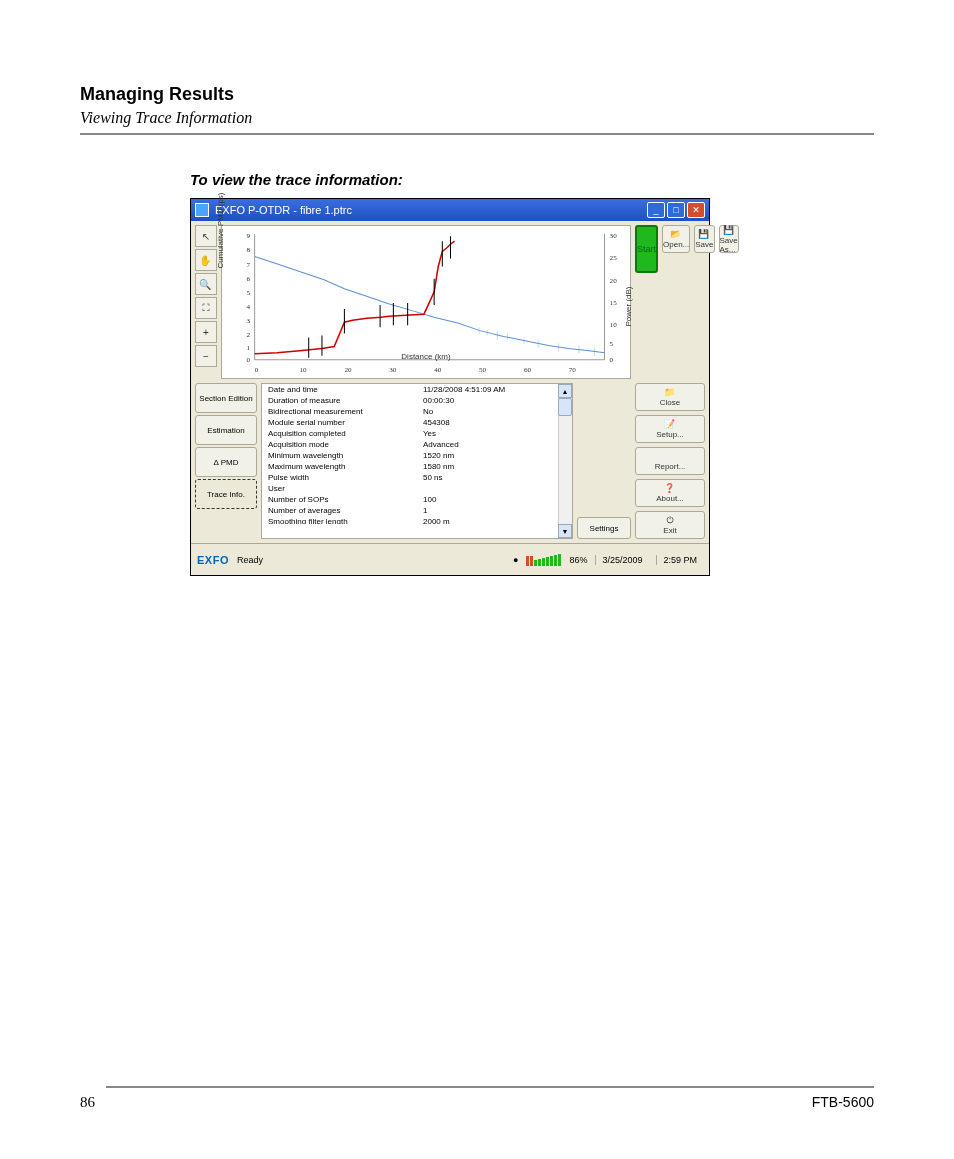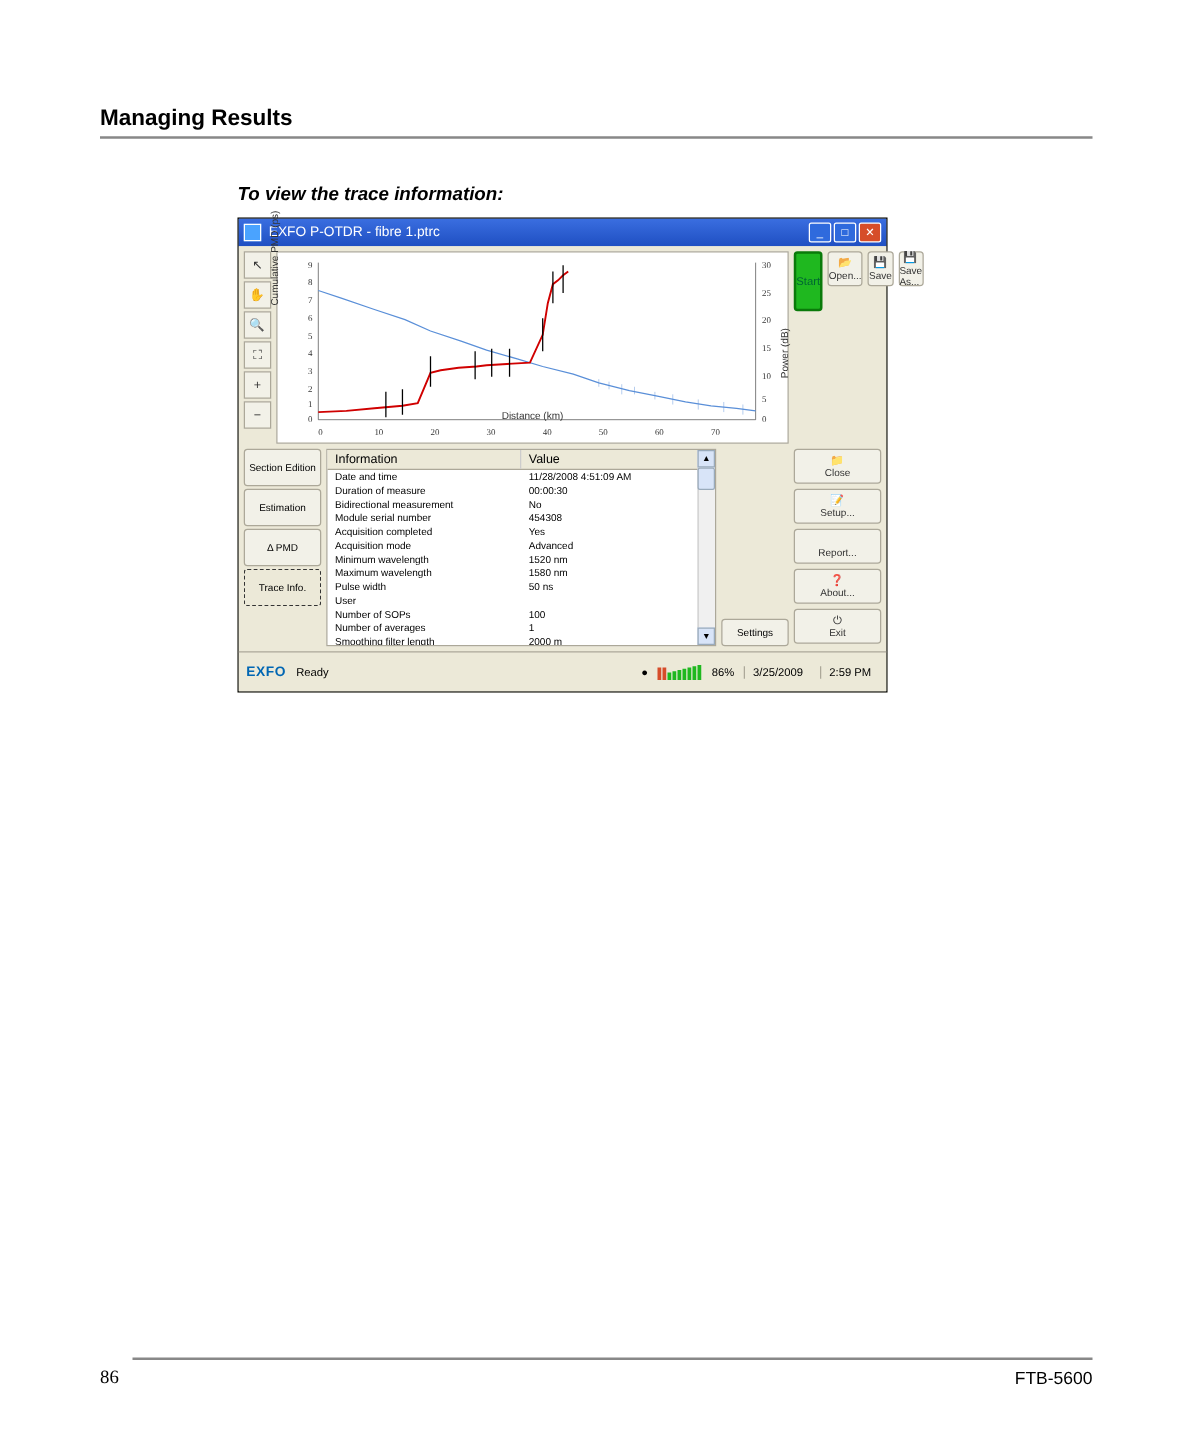--- a/index.html
+++ b/index.html
@@ -67,20 +67,21 @@
   .footer-row { display: flex; justify-content: space-between; font-size: 15px; }
   .page-num { font-weight: normal; }
   .model { font-family: Arial, sans-serif; font-size: 14px; }
 </style>
 </head>
 <body>
 
 <div class="page">
   <div class="header-section">
     <div class="section-title">Managing Results</div>
+    <div class="section-subtitle">Viewing Trace Information</div>
     <hr class="header-rule">
   </div>
 
   <div class="content">
     <div class="instruction-heading">To view the trace information:</div>
 
     <div class="screenshot-frame">
       <div class="window-titlebar">
         <div class="title-icon"></div>
         <div class="window-title-text">EXFO P-OTDR - fibre 1.ptrc</div>
@@ -182,24 +183,20 @@
 
       <div class="lower-area">
         <div class="tab-column">
           <div class="tab-btn">Section Edition</div>
           <div class="tab-btn">Estimation</div>
           <div class="tab-btn">Δ PMD</div>
           <div class="tab-btn active">Trace Info.</div>
         </div>
 
         <div class="info-panel">
-          <div class="info-header">
-            <div class="info-header-cell ihc1">Information</div>
-            <div class="info-header-cell ihc2">Value</div>
-          </div>
           <div class="info-body" id="info-body">
               <div class="info-row">
                 <div class="info-cell ic1">Date and time</div>
                 <div class="info-cell ic2">11/28/2008 4:51:09 AM</div>
               </div>
               <div class="info-row">
                 <div class="info-cell ic1">Duration of measure</div>
                 <div class="info-cell ic2">00:00:30</div>
               </div>
               <div class="info-row">

